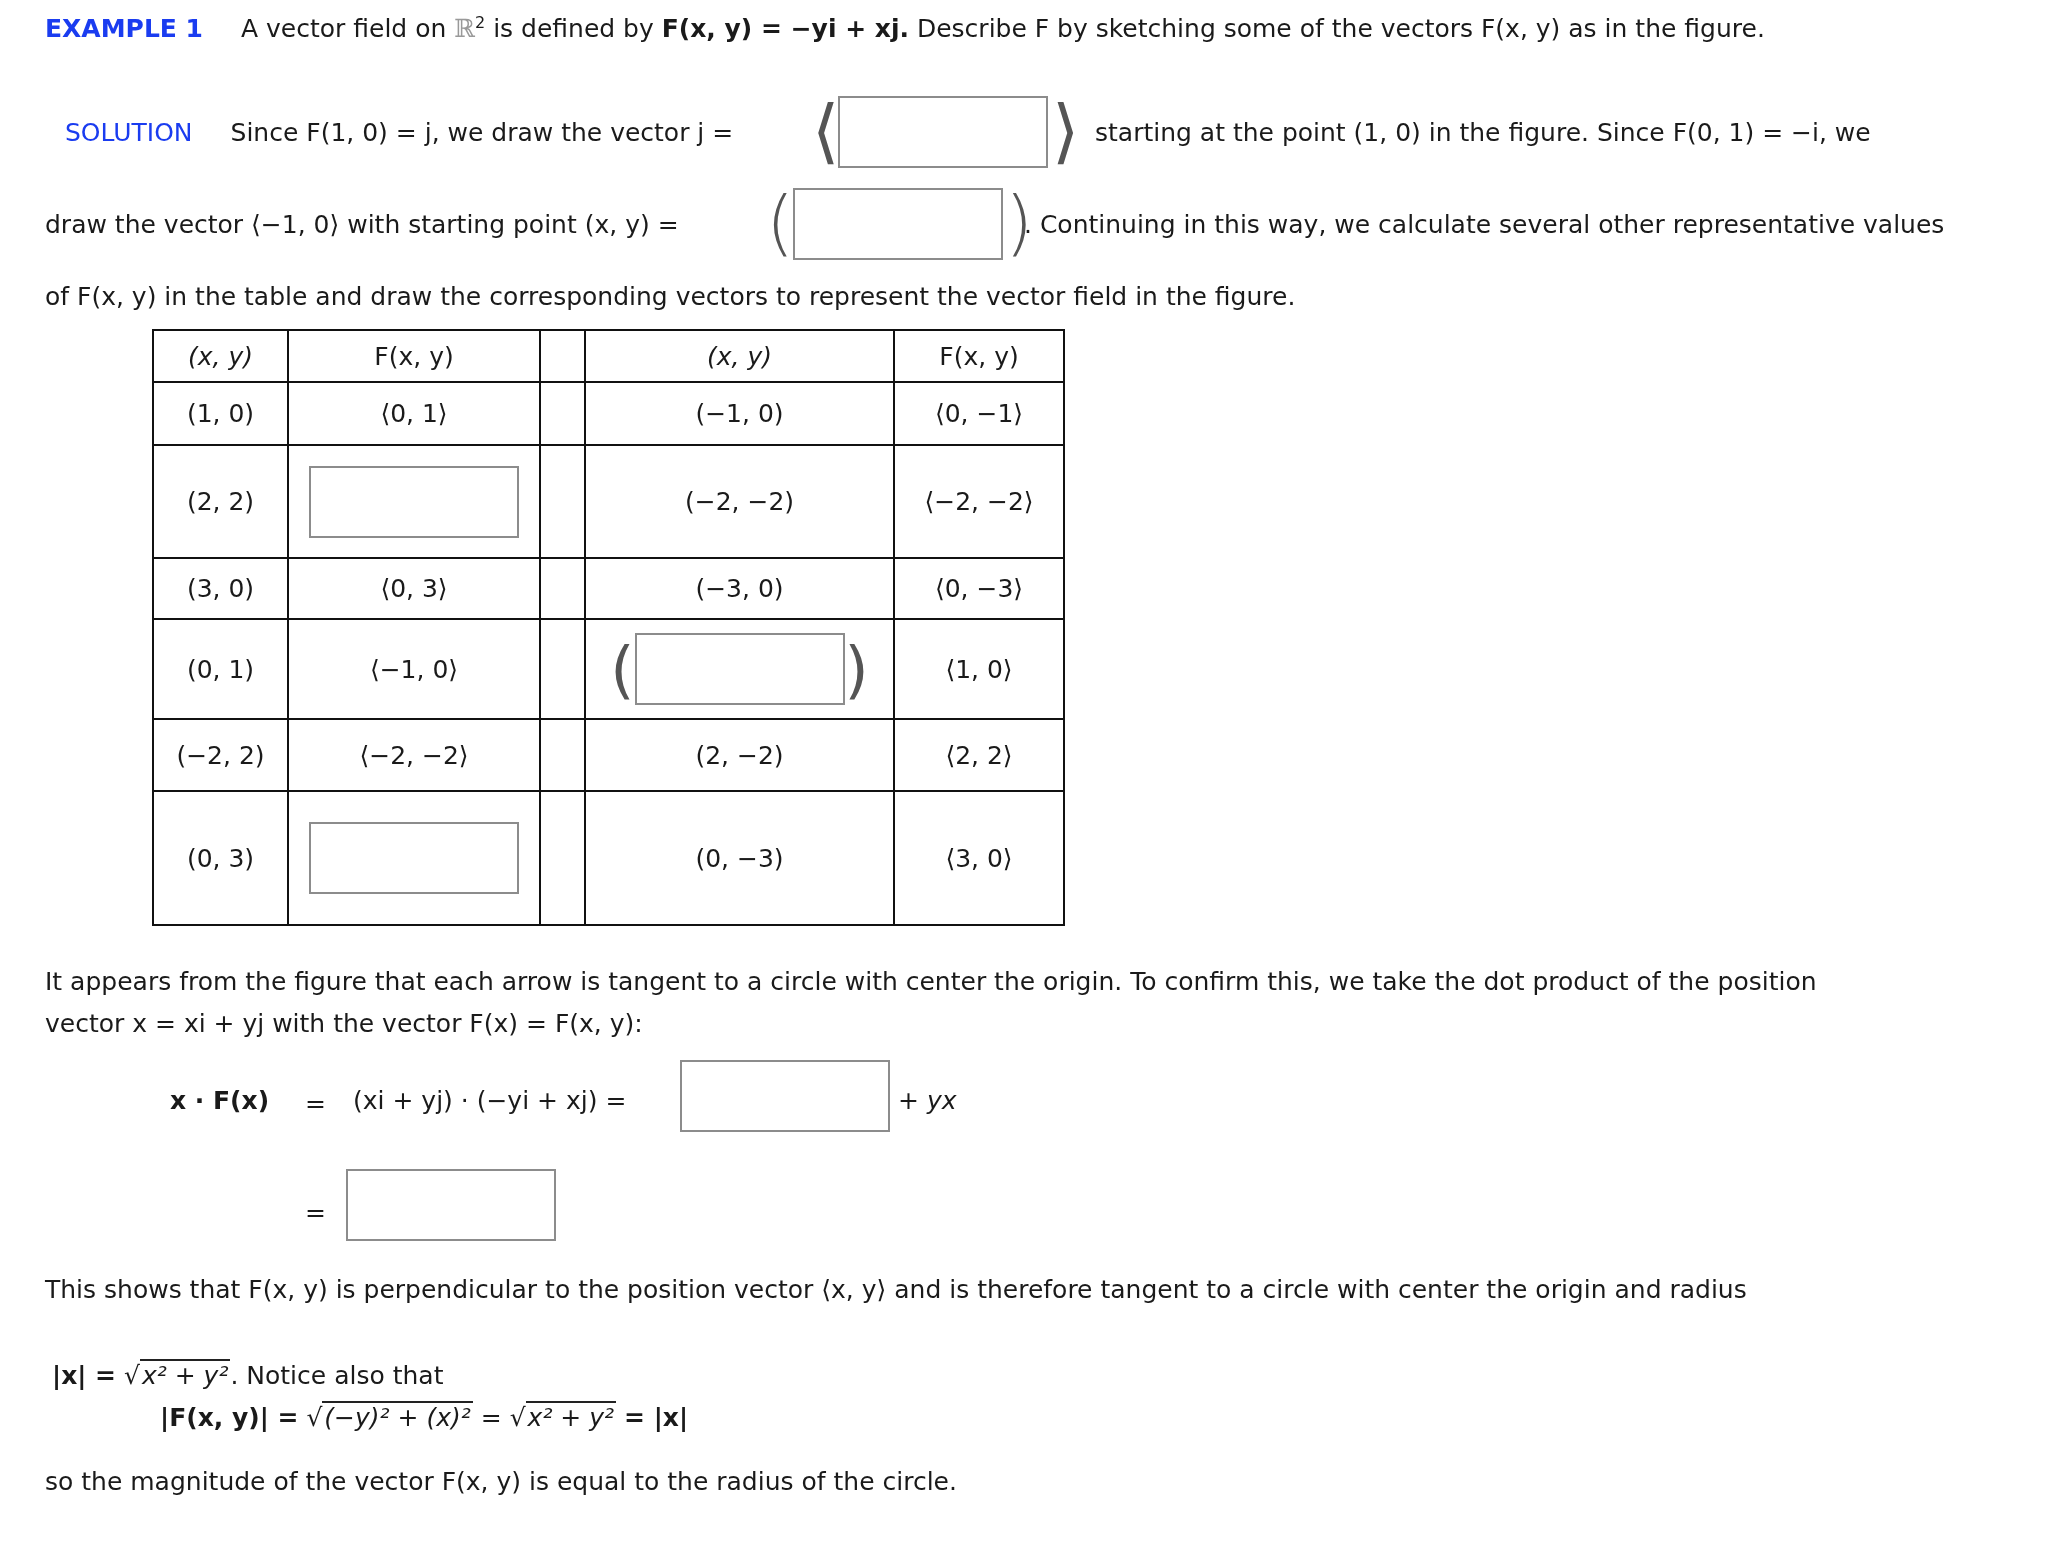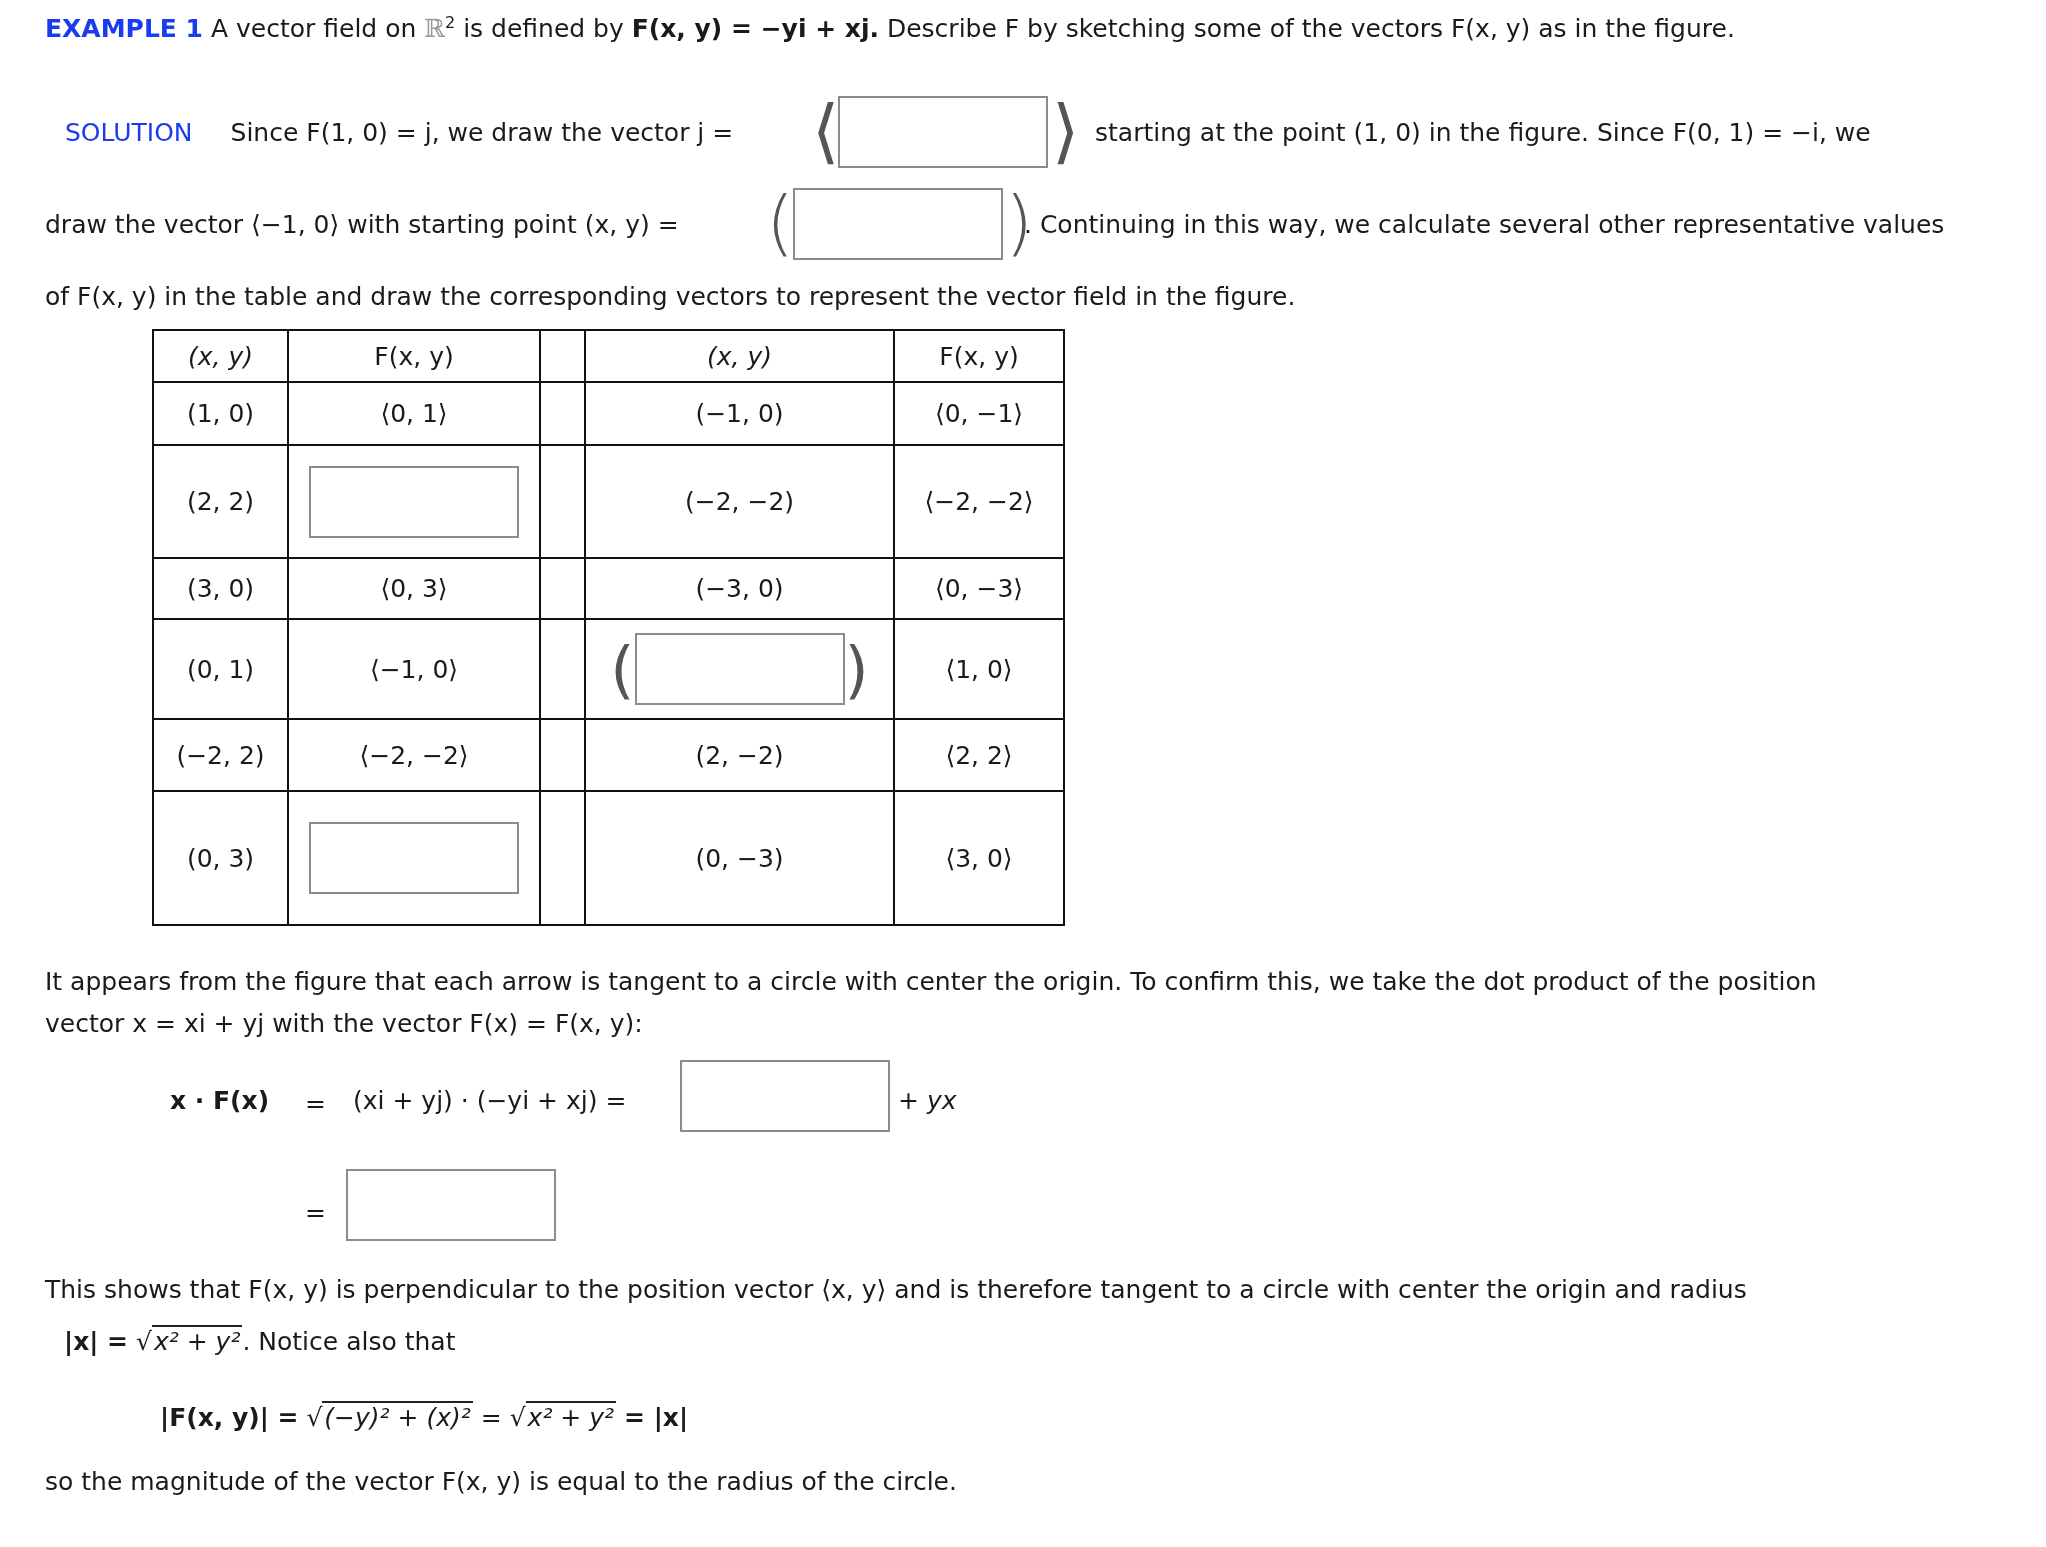--- a/index.html
+++ b/index.html
@@ -13,21 +13,21 @@
   .brk { position:absolute; font-weight:100; color:#555; line-height:1; }
   table.vt { position:absolute; left:152px; top:329px; border-collapse:collapse; }
   table.vt td { border:2px solid #111; text-align:center; vertical-align:middle; padding:8px; font-size:25px; position:relative; }
   .sqrt { display:inline-block; border-top:2px solid #222; padding:0 2px; }
 </style>
 </head>
 <body>
 
 <div class="abs" style="left:45px; top:13px;">
   <span class="blue bold">EXAMPLE 1</span>
-  <span style="">A vector field on </span><span style="font-family:'DejaVu Serif',serif;color:#999">ℝ</span><sup style="font-size:16px">2</sup><span> is defined by </span><span class="bold">F(x, y) = −yi + xj.</span><span> Describe F by sketching some of the vectors  F(x, y)  as in the figure.</span>
+  <span style="margin-left:30px">A vector field on </span><span style="font-family:'DejaVu Serif',serif;color:#999">ℝ</span><sup style="font-size:16px">2</sup><span> is defined by </span><span class="bold">F(x, y) = −yi + xj.</span><span> Describe F by sketching some of the vectors  F(x, y)  as in the figure.</span>
 </div>
 
 <div class="abs" style="left:45px; top:118px;margin-left:20px;">
   <span class="blue">SOLUTION</span>
   <span style="margin-left:30px">Since  F(1, 0) = j,  we draw the vector  j =</span>
 </div>
 <div class="brk" style="left:812px; top:96px; font-size:70px;">⟨</div>
 <input class="inbox" style="left: 838px; top: 96px; width: 210px; height: 72px;" value="">
 <div class="brk" style="left:1052px; top:96px; font-size:70px;">⟩</div>
 <div class="abs" style="left:1095px; top:118px;">starting at the point (1, 0) in the figure. Since  F(0, 1) = −i,  we</div>
@@ -106,21 +106,21 @@
 <div class="abs bold" style="left:170px; top:1086px;">x · F(x)</div>
 <div class="abs" style="left:305px; top:1089px;">=</div>
 <div class="abs" style="left:353px; top:1086px;">(xi + yj) · (−yi + xj) =</div>
 <input class="inbox" style="left: 680px; top: 1060px; width: 210px; height: 72px;" value="">
 <div class="abs it" style="left:898px; top:1086px;">+ yx</div>
 
 <div class="abs" style="left:305px; top:1198px;">=</div>
 <input class="inbox" style="left: 346px; top: 1169px; width: 210px; height: 72px;" value="">
 
 <div class="abs" style="left:45px; top:1275px;">This shows that  F(x, y)  is perpendicular to the position vector  ⟨x, y⟩  and is therefore tangent to a circle with center the origin and radius</div>
-<div class="abs" style="left:52px; top:1325px;margin-left:12px;">
+<div class="abs" style="left:52px; top:1359px;">
   <span class="bold">|x| =</span>
   <span>√</span><span class="sqrt it">x² + y²</span><span>.  Notice also that</span>
 </div>
 
 <div class="abs" style="left:160px; top:1401px;">
   <span class="bold">|F(x, y)| =</span>
   <span>√</span><span class="sqrt it">(−y)² + (x)²</span>
   <span>=</span>
   <span>√</span><span class="sqrt it">x² + y²</span>
   <span class="bold">= |x|</span>

